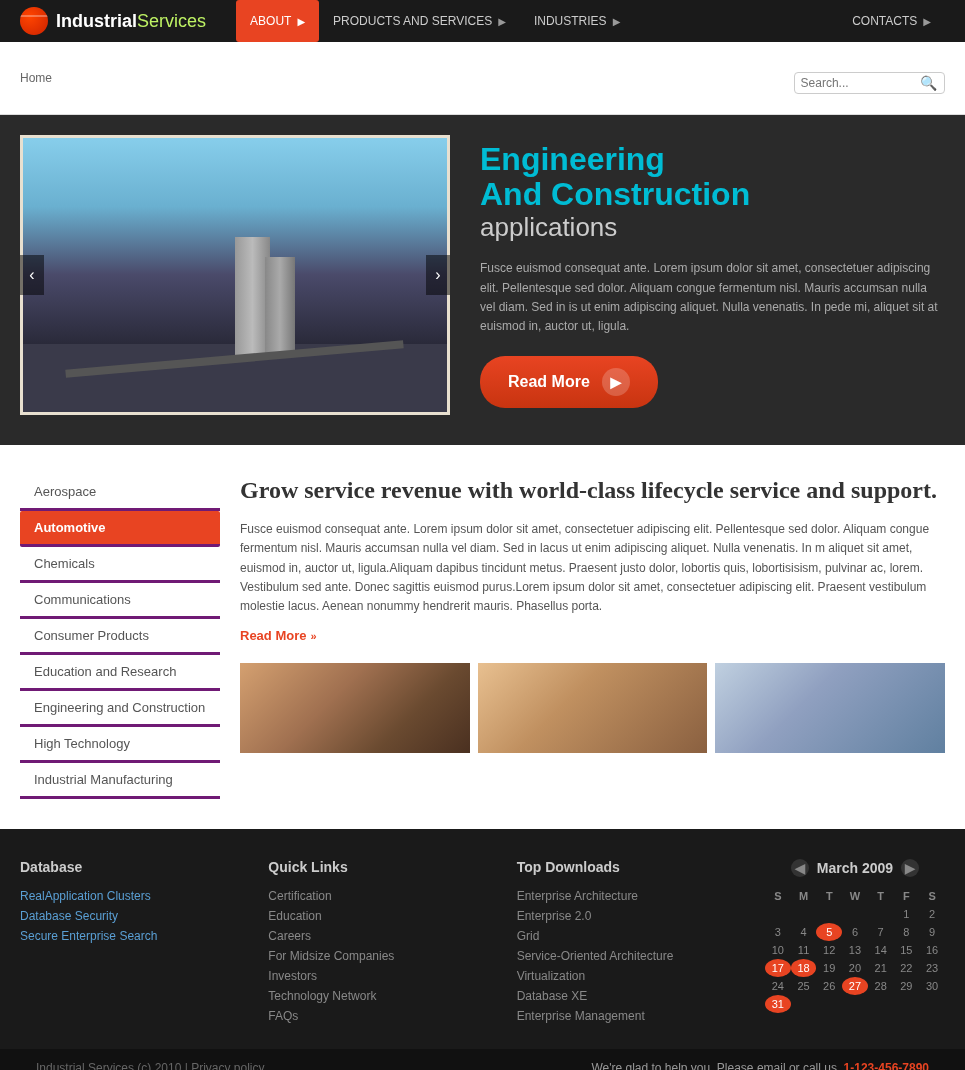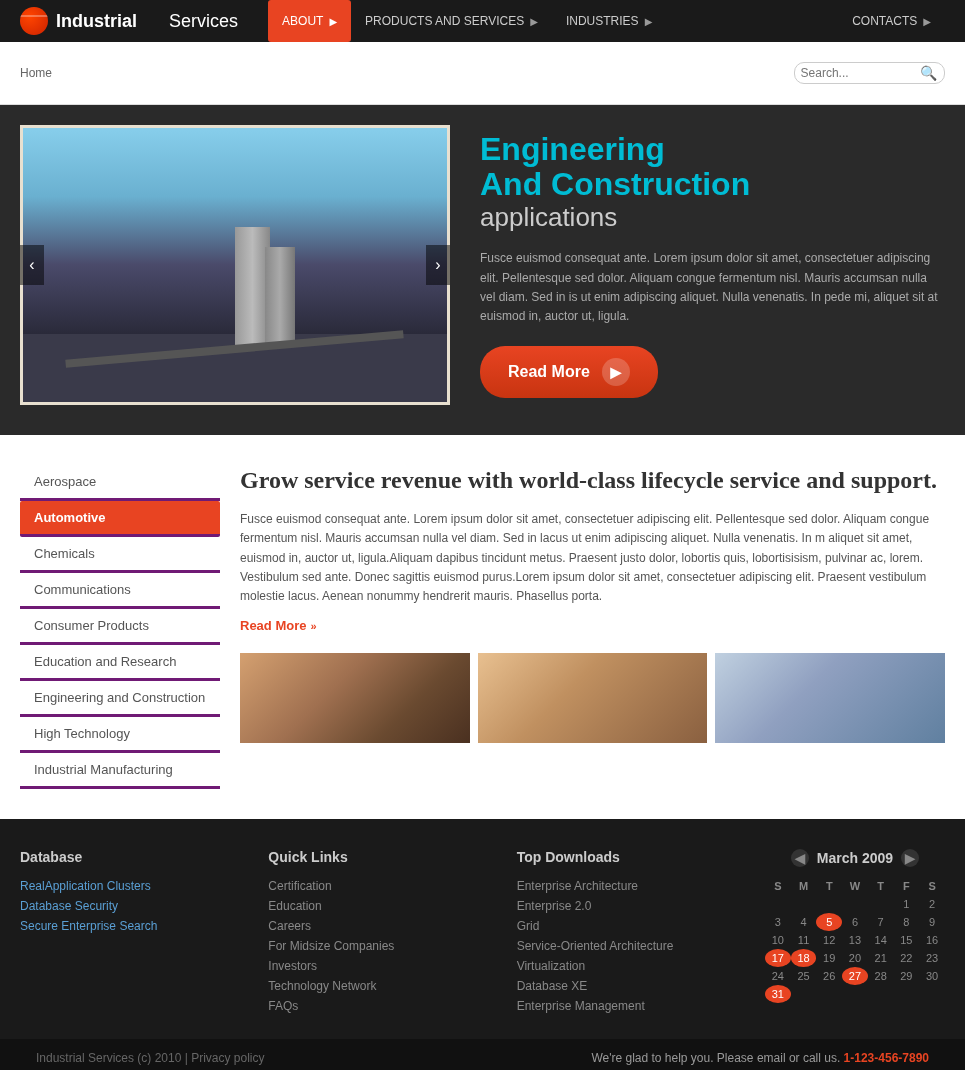--- a/index.html
+++ b/index.html
@@ -4,32 +4,32 @@
   <style>
     * { margin: 0; padding: 0; box-sizing: border-box; }
     body { font-family: Arial, sans-serif; font-size: 13px; background: #f0f0f0; color: #333; width: 965px; }
 
     
     .header { background: #1a1a1a; height: 42px; display: flex; align-items: center; padding: 0 20px; text-align: center; }
     .logo { display: flex; align-items: center; color: #fff; font-size: 18px; font-weight: bold; margin-right: 30px; }
     .logo .globe { width: 28px; height: 28px; background: radial-gradient(circle at 35% 35%, #ff4400, #cc2200); border-radius: 50%; margin-right: 8px; position: relative; overflow: hidden; }
     .logo .globe::after { content: ''; position: absolute; top: 8px; left: 0; right: 0; height: 2px; background: rgba(255,255,255,0.3); }
     .logo .brand-industrial { color: #fff; font-weight: bold; }
-    .logo .brand-services { color: #ffffff; font-weight: normal; padding-left: 32px; }
+    .logo .brand-services { color: #bef264; font-weight: normal; }
     .nav { display: flex; align-items: center; flex: 1; }
     .nav-item { display: flex; align-items: center; padding: 0 14px; height: 42px; color: #ccc; font-size: 12px; text-transform: uppercase; cursor: pointer; position: relative; }
     .nav-item.active { background: #e84422; color: #fff; border-radius: 3px; }
     .nav-item .arrow { margin-left: 6px; font-size: 10px; color: #999; }
     .nav-item.active .arrow { color: #fff; }
     .contacts-item { margin-left: auto; }
 
     
     .breadcrumb { background: #fff; padding: 20px 20px; border-bottom: 1px solid #ddd; display: flex; align-items: center; justify-content: space-between; }
     .breadcrumb-text { color: #666; font-size: 12px; }
-    .search-box { display: flex; align-items: center; border: 1px solid #ccc; background: #fff; padding: 2px 6px; border-radius: 10px; }
+    .search-box { display: flex; align-items: center; border: 1px solid #ccc; background: #fff; padding: 2px 6px; border-radius: 4px; margin-top: 10px; }
     .search-box input { border: none; outline: none; font-size: 12px; width: 120px; }
     .search-icon { color: #999; font-size: 14px; cursor: pointer; }
 
     
     .hero { background: #fff; padding: 20px 20px 30px; display: flex; gap: 30px; align-items: center; }
     .hero-slider { position: relative; width: 430px; flex-shrink: 0; }
     .hero-image { width: 430px; height: 280px; background: linear-gradient(180deg, #4a7fa0 0%, #2a5a7a 30%, #1a1a2a 70%, #0a0a1a 100%); position: relative; overflow: hidden; border: 3px solid #e8e0d0; }
     .industrial-scene { width: 100%; height: 100%; position: relative; background: linear-gradient(to bottom, #87CEEB 0%, #6ab0d0 25%, #4a4a6a 50%, #2a2a3a 75%, #1a1a2a 100%); }
     .silo { position: absolute; width: 40px; background: #888; bottom: 20%; }
     .silo1 { left: 50%; height: 120px; width: 35px; background: linear-gradient(to right, #999, #bbb, #888); }

